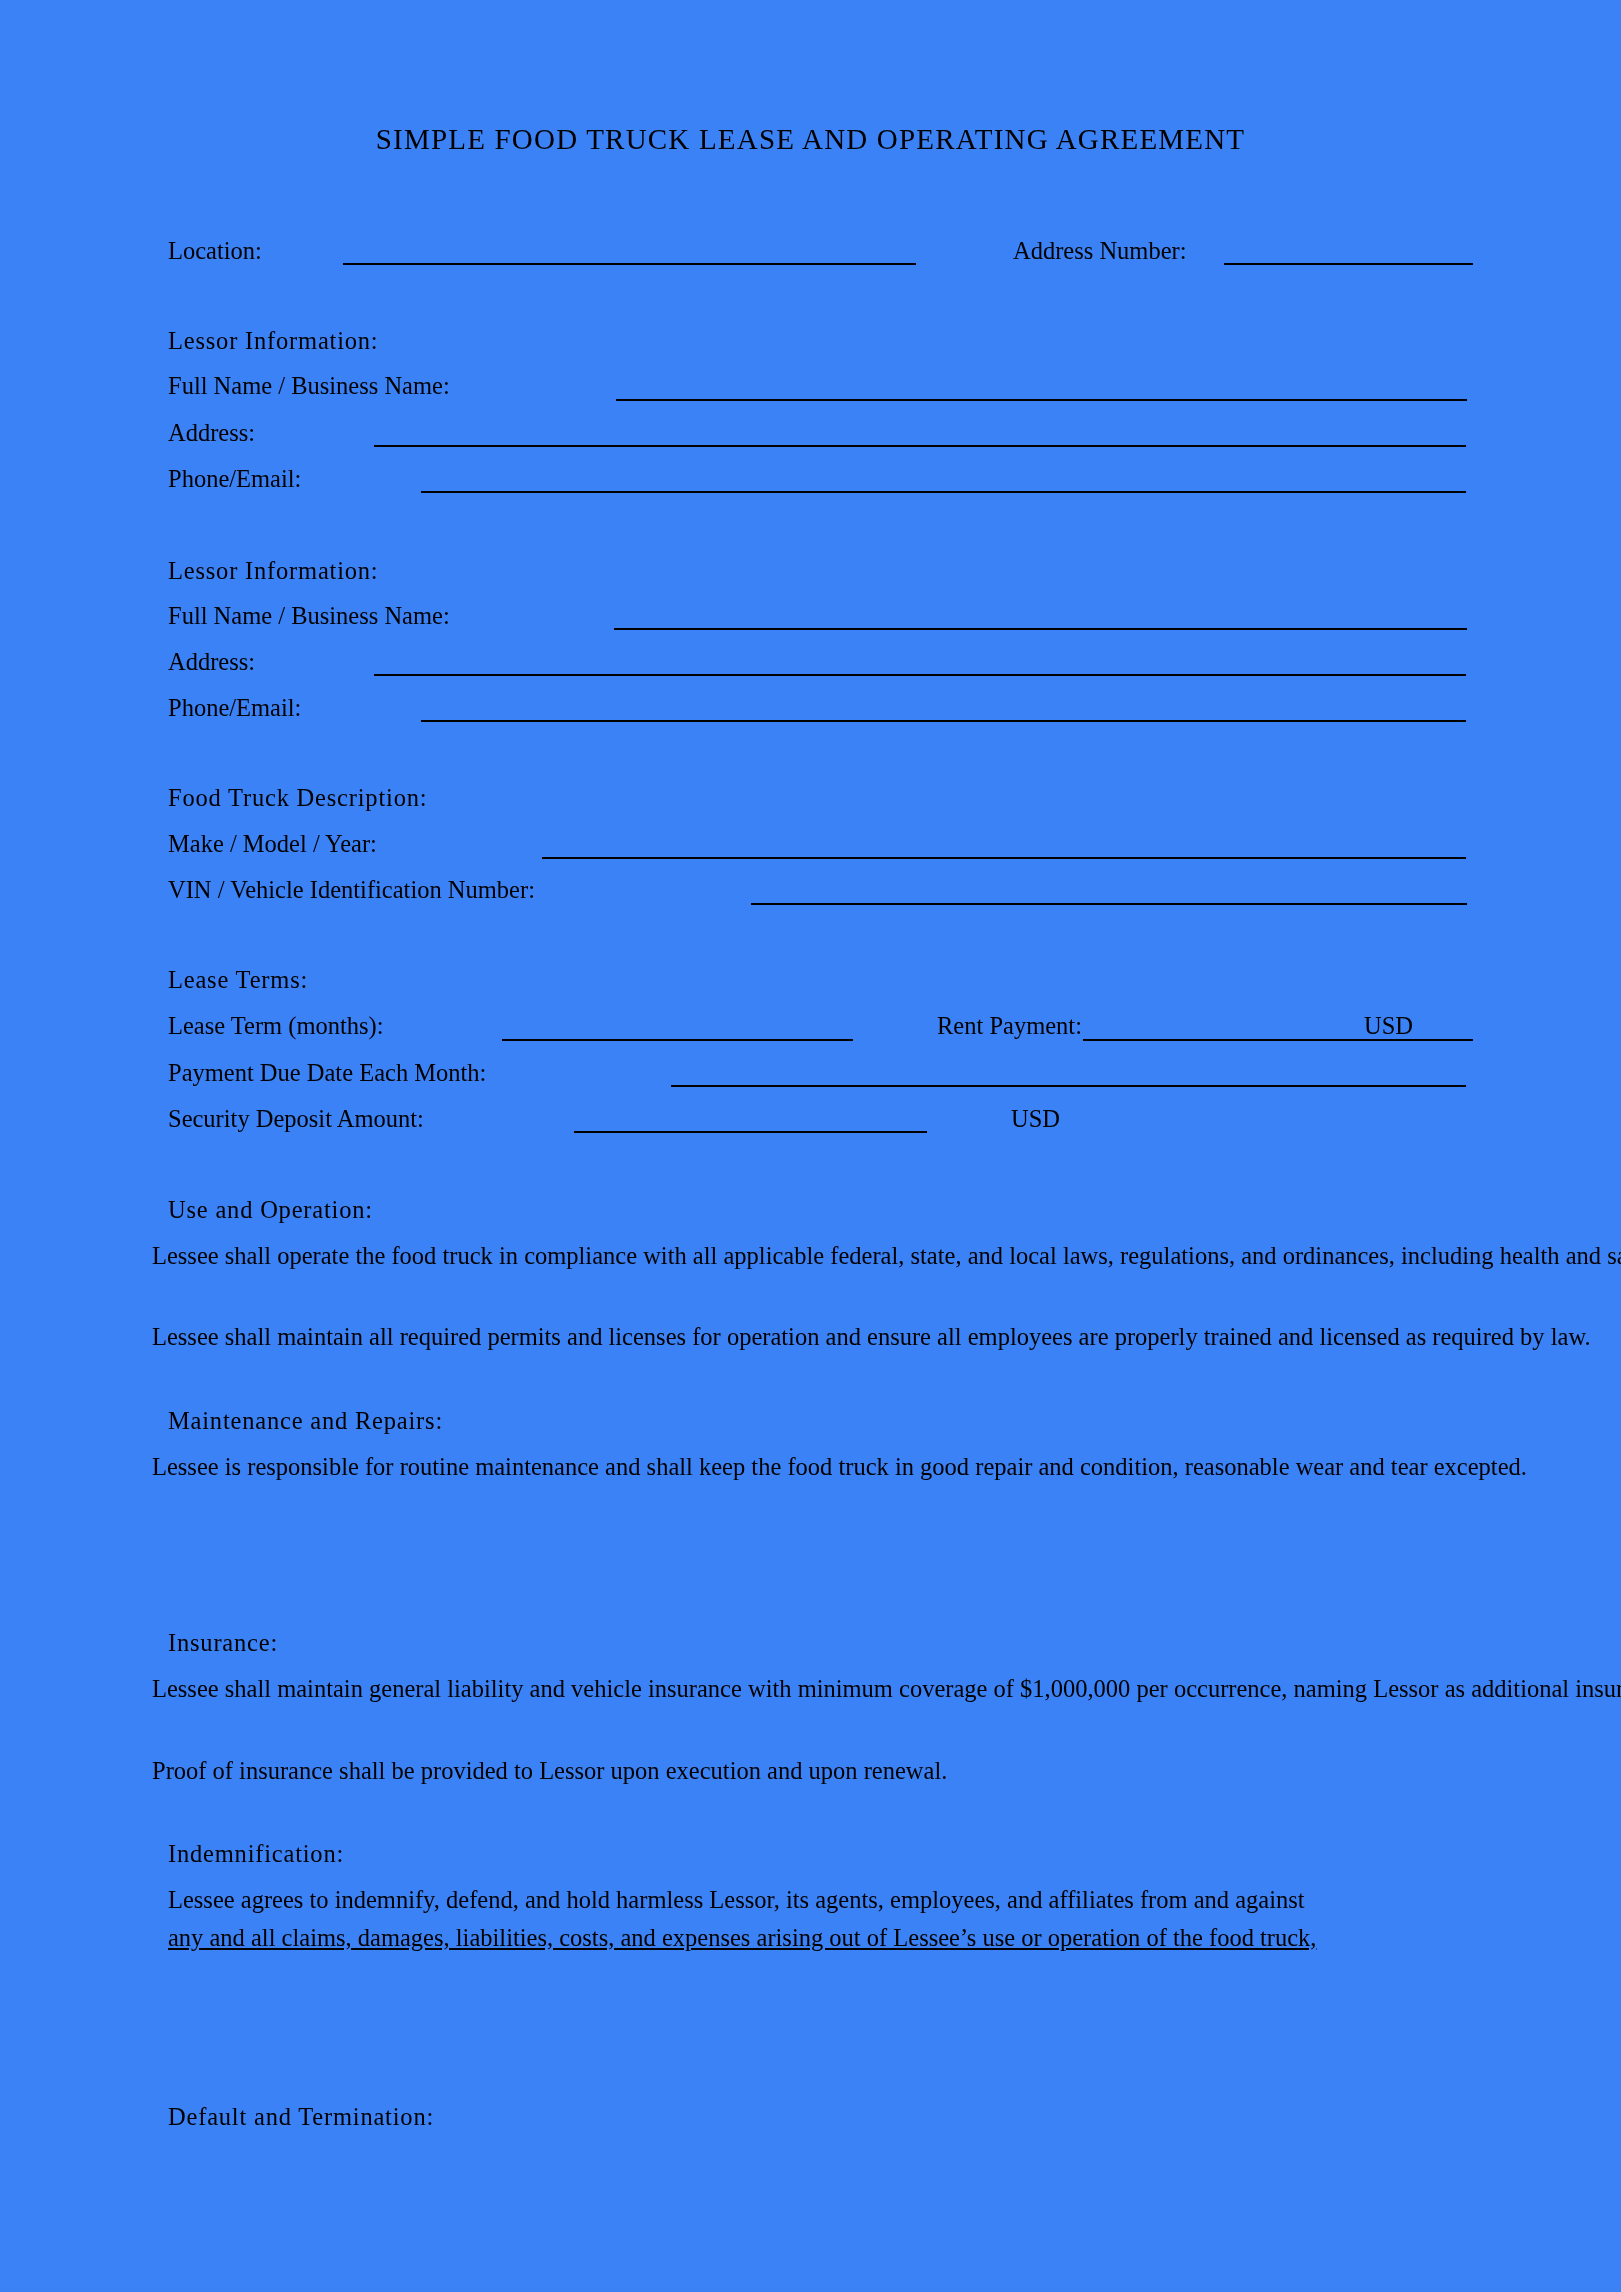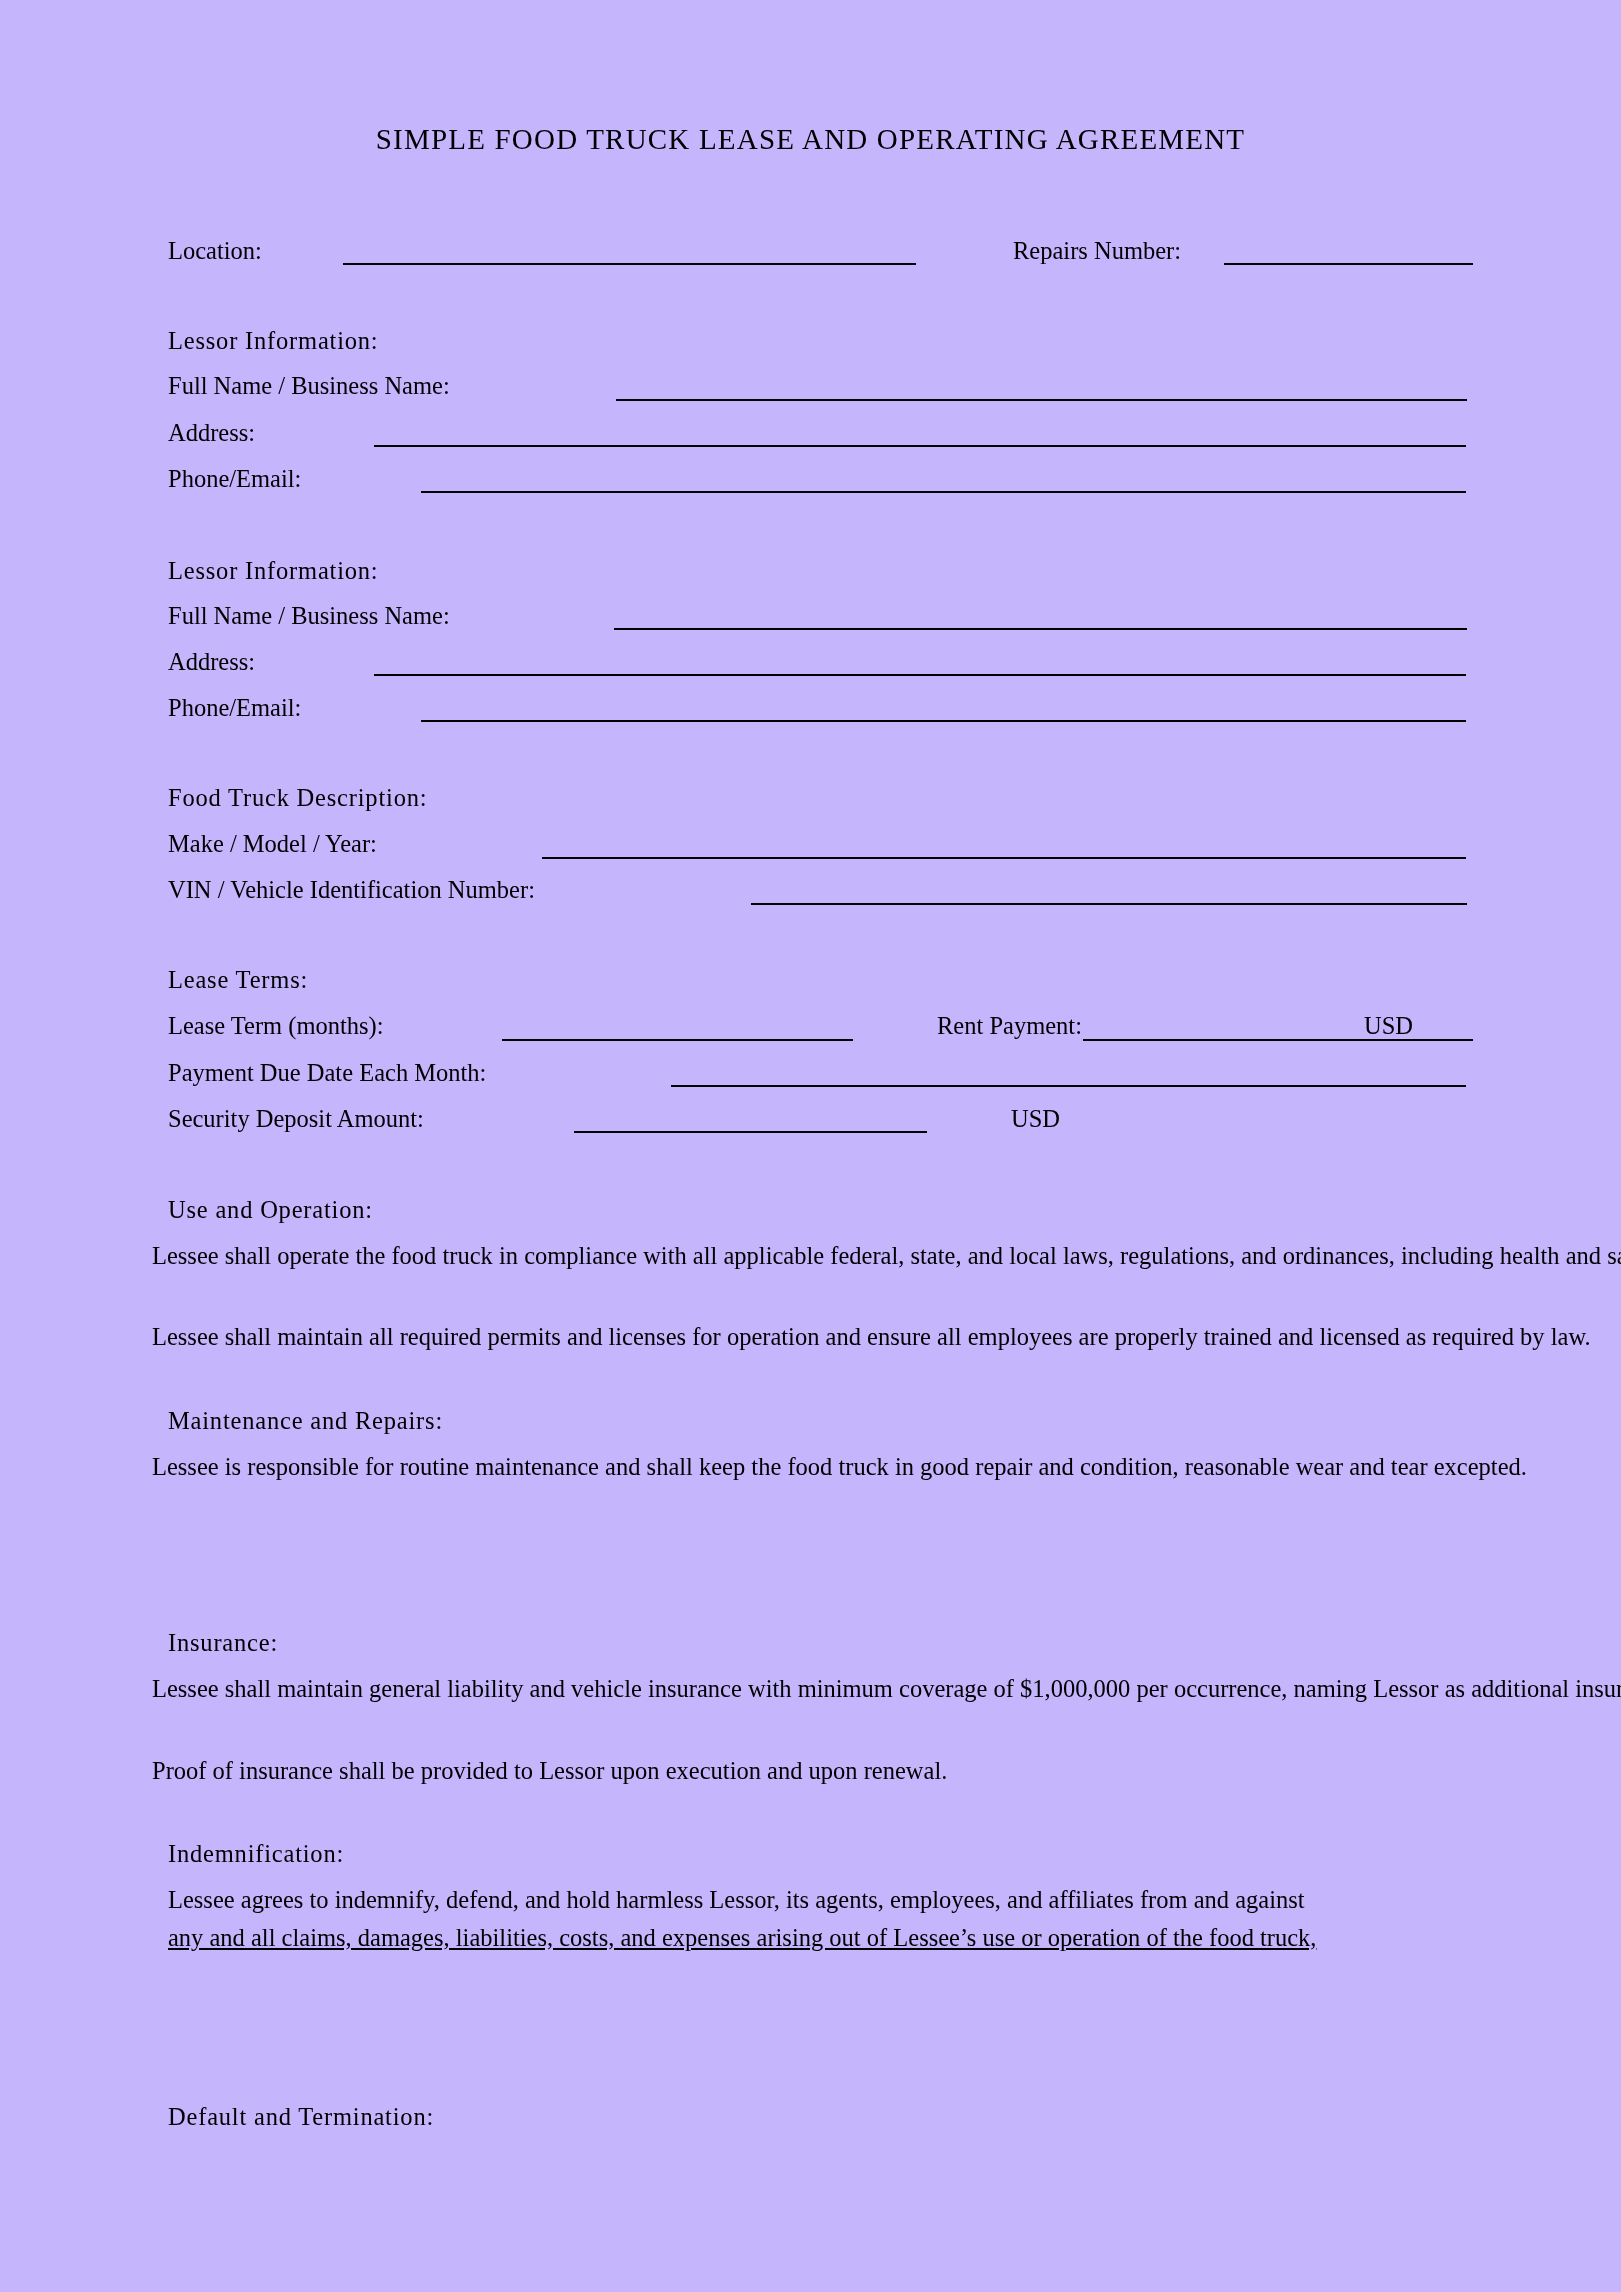--- a/index.html
+++ b/index.html
@@ -8,21 +8,21 @@
     background: #ffffff;
   }
   body {
     font-family: "Liberation Serif", "DejaVu Serif", serif;
     color: #000000;
   }
   .page {
     position: relative;
     width: 1621px;
     height: 2293px;
-    background: #c4b5fd;
+    background: #3b82f6;
     overflow: hidden;
   }
 
   
   .doc-title {
     position: absolute;
     left: 0;
     top: 123px;
     width: 1621px;
     text-align: center;
@@ -62,21 +62,21 @@
 </head>
 <body>
 
 <div class="page">
 
   <div class="doc-title">SIMPLE FOOD TRUCK LEASE AND OPERATING AGREEMENT</div>
 
   <div class="t" style="left:152px; top:237px;">Location:</div>
   <div class="rule" style="left:343px; top:263px; width:573px;"></div>
 
-  <div class="t" style="left:997px; top:237px;">Repairs Number:</div>
+  <div class="t" style="left:997px; top:237px;">Address Number:</div>
   <div class="rule" style="left:1224px; top:263px; width:249px;"></div>
 
   <div class="t section-head" style="left:152px; top:327px;">Lessor Information:</div>
 
   <div class="t" style="left:152px; top:372px;">Full Name / Business Name:</div>
   <div class="rule" style="left:616px; top:399px; width:851px;"></div>
 
   <div class="t" style="left:152px; top:419px;">Address:</div>
   <div class="rule" style="left:374px; top:445px; width:1092px;"></div>
 

